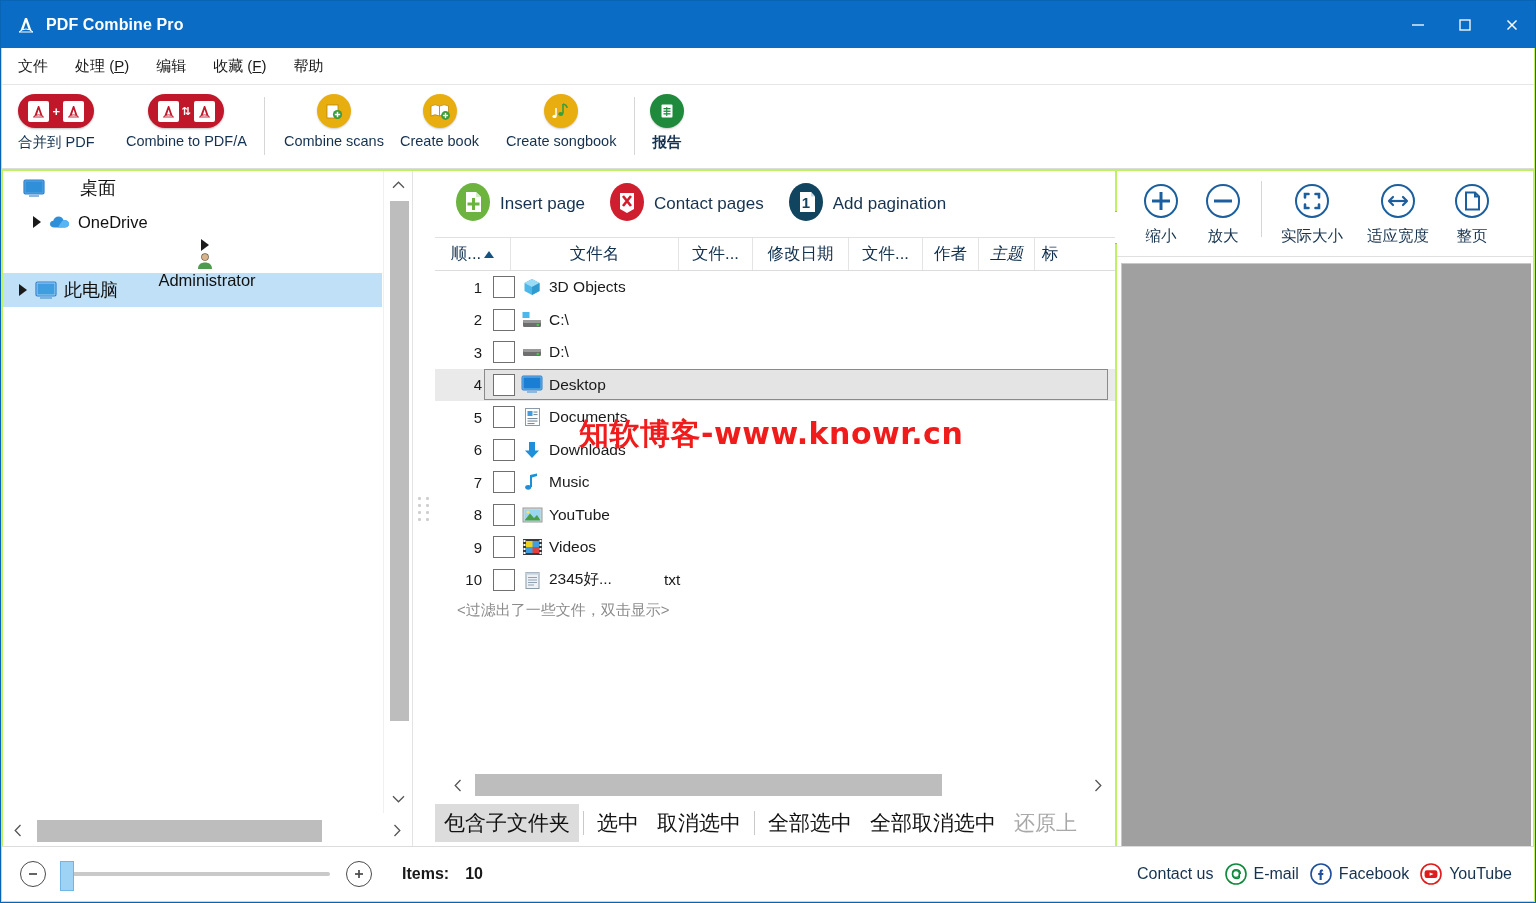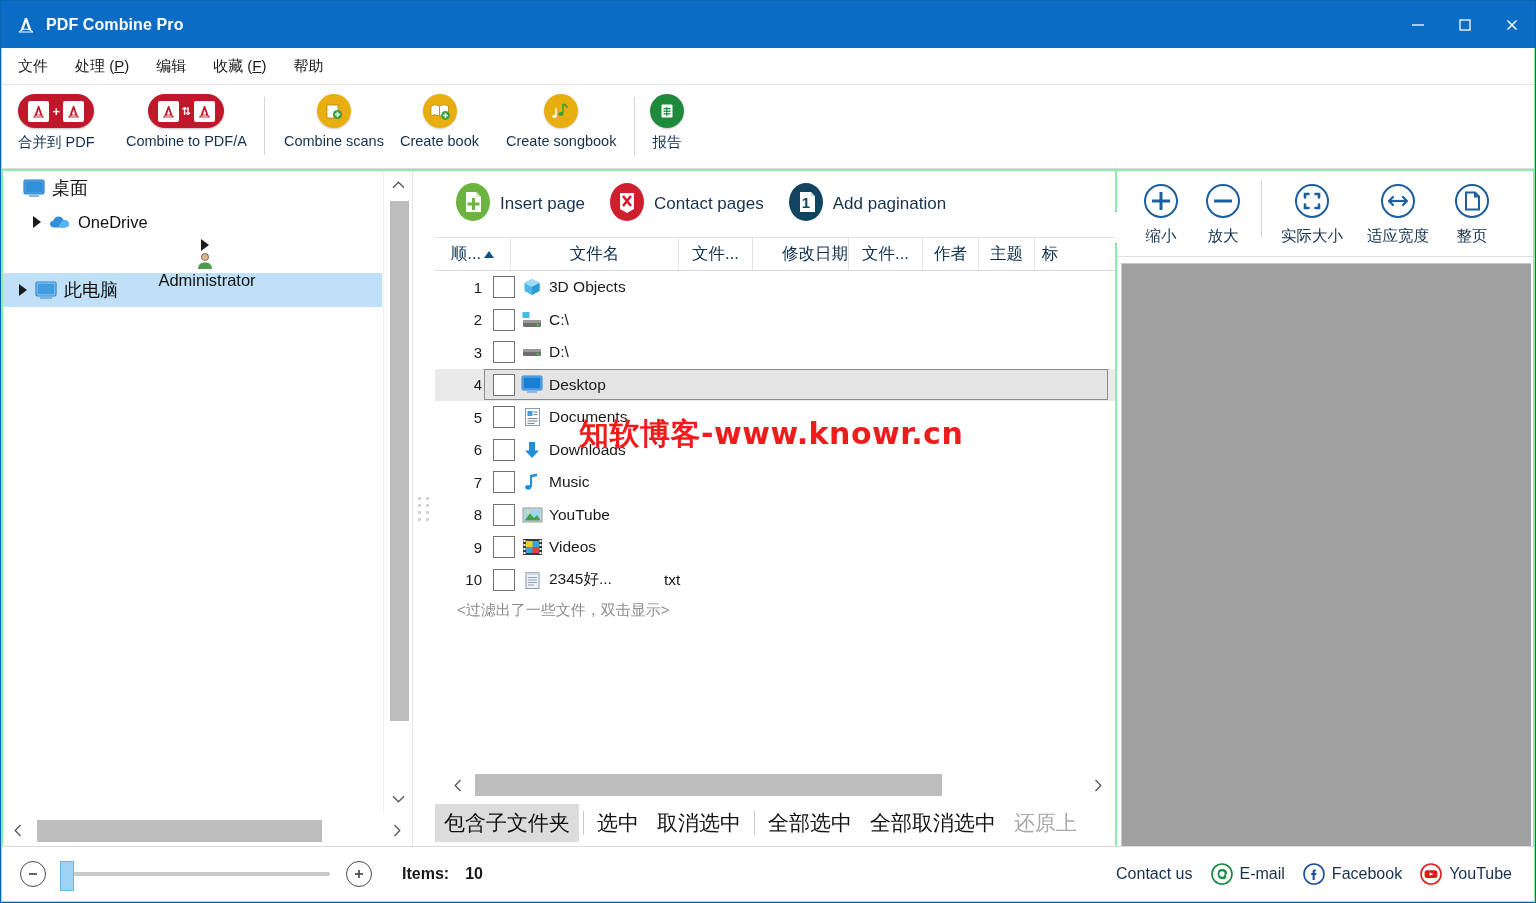--- a/index.html
+++ b/index.html
@@ -6,21 +6,21 @@
   html, body {
     margin: 0; padding: 0;
     width: 1536px; height: 903px;
     overflow: hidden;
     font-family: "Liberation Sans", "DejaVu Sans", sans-serif;
     background: #ffffff;
   }
   .app {
     position: relative;
     width: 1536px; height: 903px;
-    background: #86efac;
+    background: #bef264;
     border: 1px solid #0a64b4;
     overflow: hidden;
   }
 
   
   .titlebar {
     position: absolute; left: 0; top: 0; width: 1534px; height: 47px;
     background: #0a6cc4;
     display: flex; align-items: center;
   }
@@ -274,21 +274,21 @@
   .slider-wrap { position: relative; width: 270px; height: 26px; margin-left: 14px; }
   .slider-track {
     position: absolute; left: 0; top: 11px; width: 100%; height: 4px; background: #c9c9c9; border-radius: 2px;
   }
   .slider-thumb {
     position: absolute; left: 0px; top: 0px; width: 14px; height: 30px; background: #9fd3f5;
     border: 1px solid #6fb6e6;
   }
   .items-lab { font-size: 16px; color: #1a1a1a; font-weight: bold; margin-left: 30px; }
   .items-val { font-size: 16px; color: #1a1a1a; font-weight: bold; margin-left: 16px; }
-  .social { margin-left: auto; display: flex; align-items: center; gap: 16px; padding-right: 22px; }
+  .social { margin-left: auto; display: flex; align-items: center; gap: 9px; padding-right: 22px; }
   .social-lab { font-size: 16px; color: #16324e; }
   .social-item { display: flex; align-items: center; gap: 5px; }
   .social-ico { width: 26px; height: 26px; border-radius: 50%; display:flex; align-items:center; justify-content:center; }
 
   
   .watermark {
     position: absolute; left: 578px; top: 413px;
     font-size: 30px; font-weight: bold; color: #f01c1c;
     letter-spacing: .5px; white-space: nowrap; pointer-events: none;
     font-family: "DejaVu Sans", sans-serif;
@@ -420,21 +420,21 @@
             <path d="M5 7 L5 15" stroke="#fff" stroke-width="1.5" fill="none"></path>
             <ellipse cx="3.5" cy="15.4" rx="2.1" ry="1.6" fill="#fff"></ellipse>
           </svg>
         </span>
       </span>
       <span class="tb-lab">Create songbook</span>
     </div>
 
     <div class="tb-sep" style="left:632px;"></div>
 
-    <div class="tb-btn" style="left:642px;">
+    <div class="tb-btn" style="left:642px;font-weight:bold;">
       <span class="tb-ico">
         <span class="circ-ico" style="background:#1f8a3c;">
           <svg width="18" height="18" viewBox="0 0 18 18">
             <rect x="3.5" y="2.5" width="11" height="13" fill="#fff" rx="1"></rect>
             <rect x="5.5" y="6" width="7" height="1.3" fill="#1f8a3c"></rect>
             <rect x="5.5" y="8.6" width="7" height="1.3" fill="#1f8a3c"></rect>
             <rect x="5.5" y="11.2" width="7" height="1.3" fill="#1f8a3c"></rect>
             <rect x="8.2" y="5" width="1.1" height="9" fill="#1f8a3c"></rect>
           </svg>
         </span>
@@ -472,21 +472,21 @@
             <path d="M1 1.5 L7 7.5 L13 1.5" stroke="#333" stroke-width="1.3" fill="none"></path>
           </svg>
       </span>
     </div>
     <div class="adv-filter">Advanced filter</div>
   </div>
 
   <div class="tree-panel">
     <div class="tree-scroll-area">
 
-      <div class="tnode" style="padding-left:18px;">
+      <div class="tnode" style="padding-left:18px;gap:28px;">
         <span class="tico">
           <svg width="22" height="19" viewBox="0 0 22 19">
             <rect x="1" y="1" width="20" height="14" rx="1.4" fill="#5aa7e0" stroke="#2f7fd0" stroke-width="1.2"></rect>
             <rect x="2.5" y="2.5" width="17" height="11" fill="#2f8fd8"></rect>
             <rect x="6" y="16" width="10" height="2" fill="#8fb9dc"></rect>
           </svg>
         </span>
         <span class="tlab cjk">桌面</span>
       </div>
 
@@ -620,30 +620,30 @@
       <div class="col-cell" style="width:76px;">
         <span>顺...</span>
           <i class="sort-asc"></i>
       </div>
       <div class="col-cell" style="width:168px;">
           <span>文件名</span>
         </div>
       <div class="col-cell" style="width:74px;">
           <span>文件...</span>
         </div>
-      <div class="col-cell" style="width:96px;justify-content:flex-end;">
+      <div class="col-cell" style="width:96px;">
           <span>修改日期</span>
         </div>
       <div class="col-cell" style="width:74px;">
           <span>文件...</span>
         </div>
       <div class="col-cell" style="width:56px;">
           <span>作者</span>
         </div>
-      <div class="col-cell" style="width:56px;">
+      <div class="col-cell" style="width:56px;font-style:italic;">
           <span>主题</span>
         </div>
       <div class="col-cell" style="width:30px;border-right:none;">
           <span>标</span>
         </div>
     </div>
 
     <div class="rows">
 
       <div class="row">

